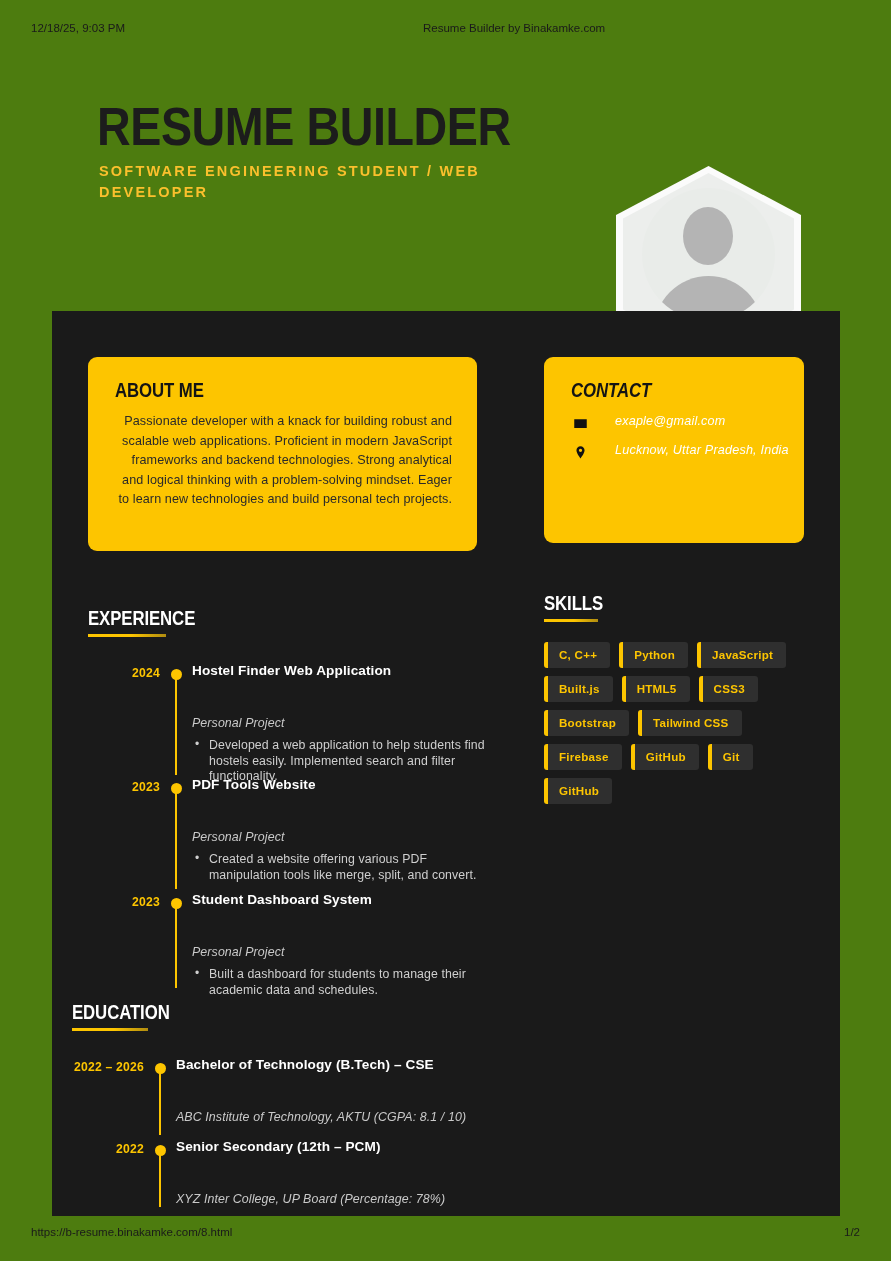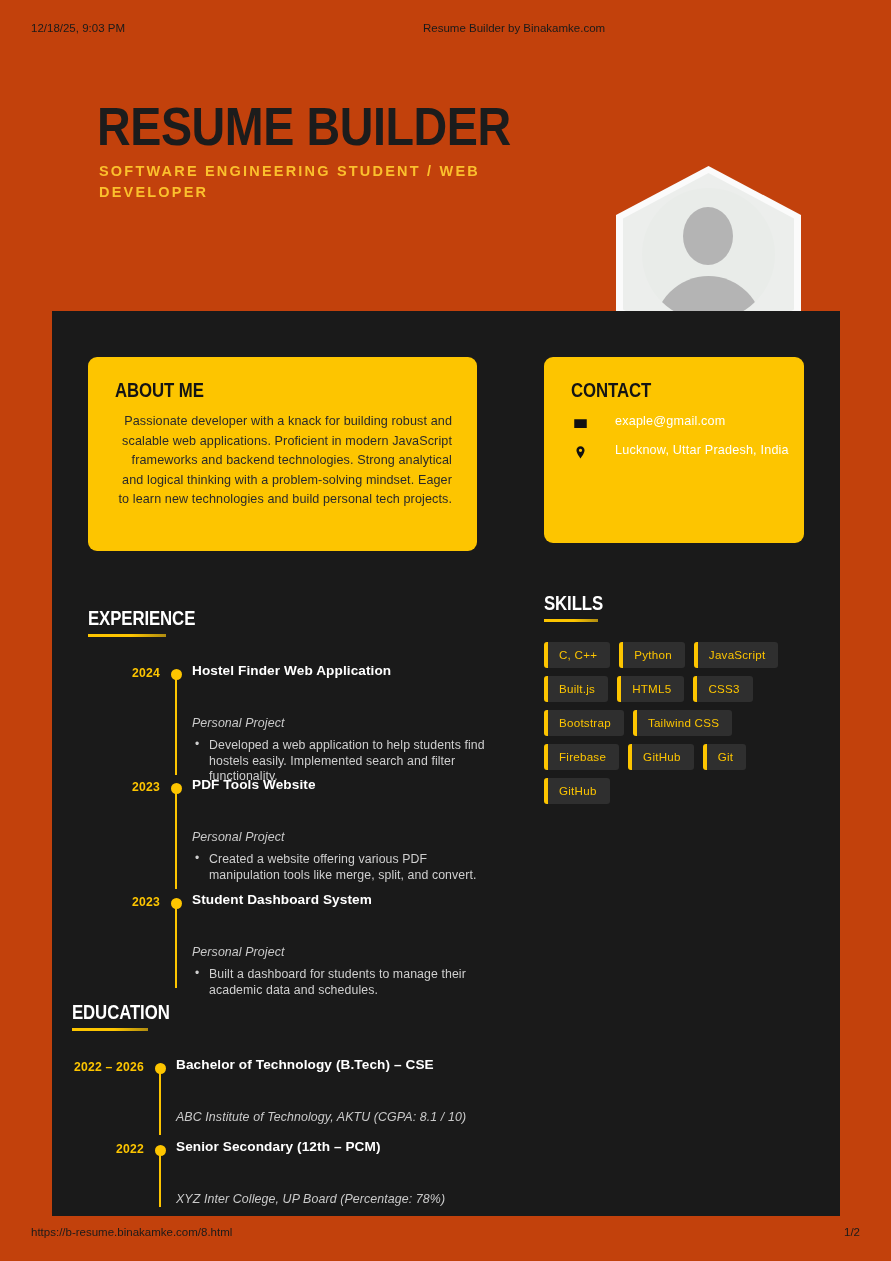--- a/index.html
+++ b/index.html
@@ -9,21 +9,21 @@
     height: 1261px;
     background: #ffffff;
     font-family: "Liberation Sans", sans-serif;
     overflow: hidden;
   }
 
   .page {
     position: relative;
     width: 891px;
     height: 1261px;
-    background: #c2410c;
+    background: #4d7c0f;
   }
 
   
   .print-bar {
     position: absolute;
     left: 0;
     width: 891px;
     font-size: 11.5px;
     color: #1a1a1a;
     font-family: "Liberation Sans", sans-serif;
@@ -120,21 +120,21 @@
     background: #1a1a1a;
   }
 
   
   .card {
     position: absolute;
     background: #fdc500;
     border-radius: 9px;
   }
   .card-about   { left: 36px;  top: 46px;  width: 389px; height: 194px; text-align: right; }
-  .card-contact { left: 492px; top: 46px;  width: 260px; height: 186px; }
+  .card-contact { left: 492px; top: 46px;  width: 260px; height: 186px; font-style: italic; }
 
   .card-title {
     position: absolute;
     left: 27px; top: 22px;
     font-family: "Liberation Sans Narrow", "Liberation Sans", sans-serif;
     font-weight: 700;
     font-size: 19.5px;
     letter-spacing: -0.1px;
     color: #141414;
     transform: scaleX(0.86);
@@ -291,21 +291,21 @@
     display: flex;
     flex-wrap: wrap;
     gap: 8px 9px;
   }
   .skill-tag {
     background: #2f2f2f;
     border-left: 4px solid #fdc500;
     border-radius: 3px;
     padding: 6px 13px 6px 11px;
     font-size: 11.6px;
-    font-weight: 400;
+    font-weight: 700;
     line-height: 14px;
     color: #fdc500;
     letter-spacing: 0.25px;
     white-space: nowrap;
   }
 </style>
 </head>
 <body>
 
 <div class="page">

